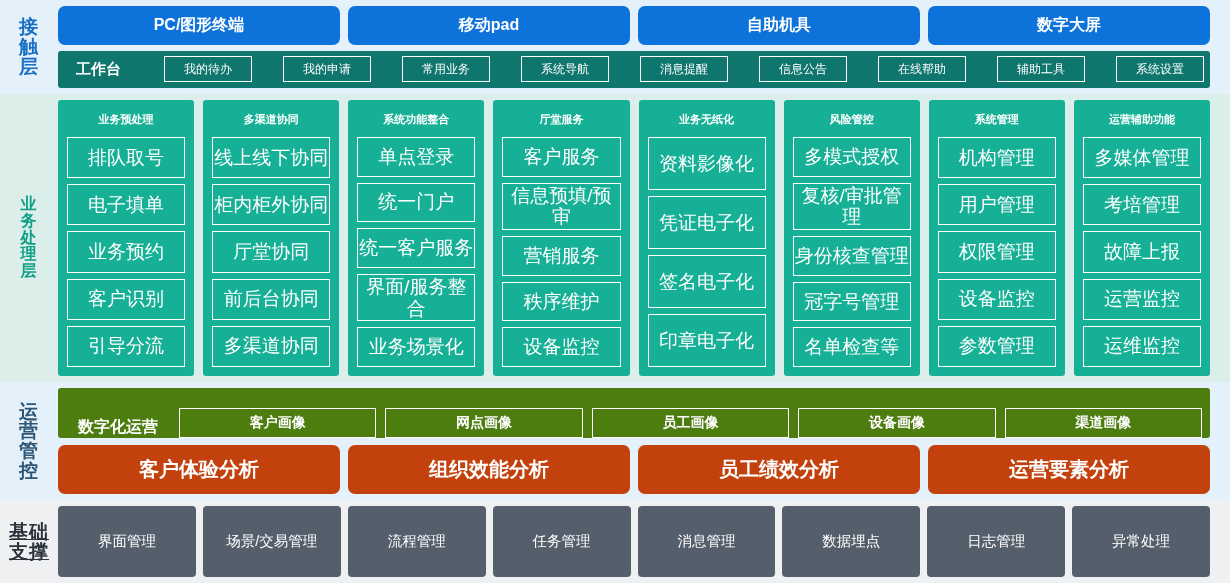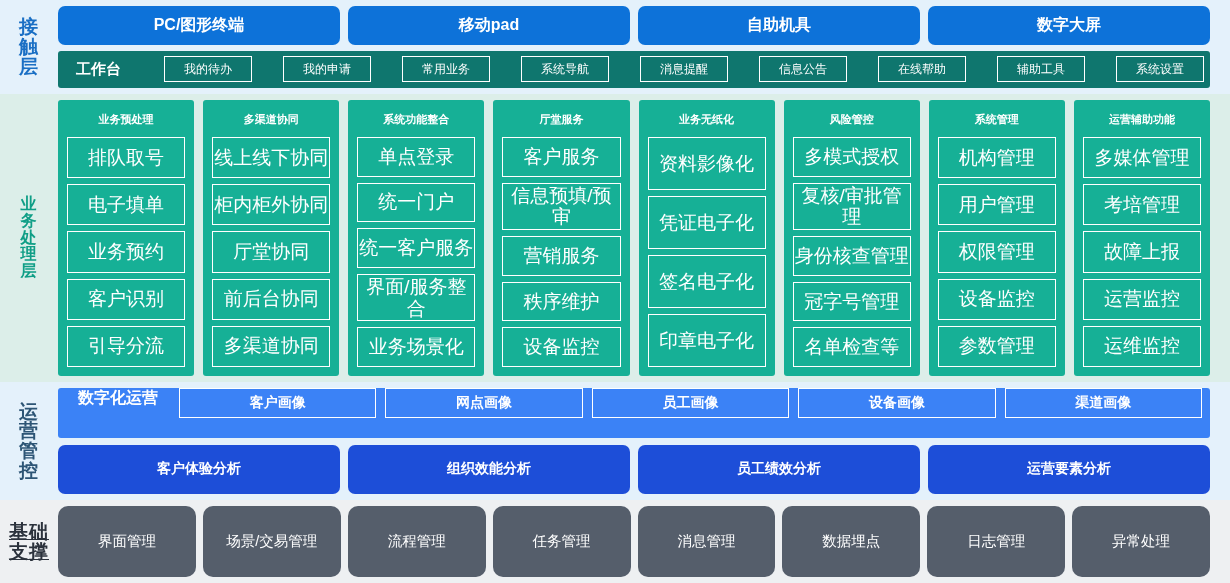--- a/index.html
+++ b/index.html
@@ -84,51 +84,51 @@
     display:flex;align-items:center;justify-content:center;
     color:#ffffff;font-size:19px;text-align:center;
     line-height:1.15;box-sizing:border-box;padding:1px;
   }
 
   
   .l3{background:#e4f1fb;height:118px;padding:6px 0;}
   .l3 .layer-label{color:#2d5575;}
   .l3 .layer-body{gap:7px;padding-right:20px;}
   .l3-row1{
-    flex:1;background:#3b82f6;border-radius:3px;
-    display:flex;flex-direction:row;align-items:flex-start;
+    flex:1;background:#4d7c0f;border-radius:3px;
+    display:flex;flex-direction:row;align-items:flex-end;
     padding:0 8px;gap:9px;box-sizing:border-box;
   }
   .l3-title{
     color:#ffffff;font-weight:bold;font-size:16px;
     padding:0 12px;white-space:nowrap;
   }
   .l3-item{
     flex:1;height:30px;border:1px solid #ffffff;
     display:flex;align-items:center;justify-content:center;
     color:#ffffff;font-size:14px;box-sizing:border-box;font-weight:bold;
   }
   .l3-row2{
     flex:1;display:flex;flex-direction:row;gap:8px;
   }
   .l3-analysis{
-    flex:1;background:#1d4ed8;border-radius:7px;
-    display:flex;align-items:center;justify-content:center;
-    color:#ffffff;font-weight:bold;font-size:14px;
+    flex:1;background:#c2410c;border-radius:7px;
+    display:flex;align-items:center;justify-content:center;
+    color:#ffffff;font-weight:bold;font-size:20px;
   }
 
   
   .l4{background:#eef0f2;height:83px;padding:6px 0;flex:1;}
   .l4 .layer-label{color:#2b323c;font-size:19px;}
   .l4 .layer-label span{width:42px;text-decoration:underline;}
   .l4 .layer-body{
     flex-direction:row;gap:7px;padding-right:20px;
   }
   .l4-item{
-    flex:1;background:#555e6b;border-radius:10px;
+    flex:1;background:#555e6b;border-radius:4px;
     display:flex;align-items:center;justify-content:center;
     color:#ffffff;font-size:14.5px;white-space:nowrap;
   }
 </style>
 </head>
 <body>
 
 <div class="diagram">
 
   <div class="layer l1">

